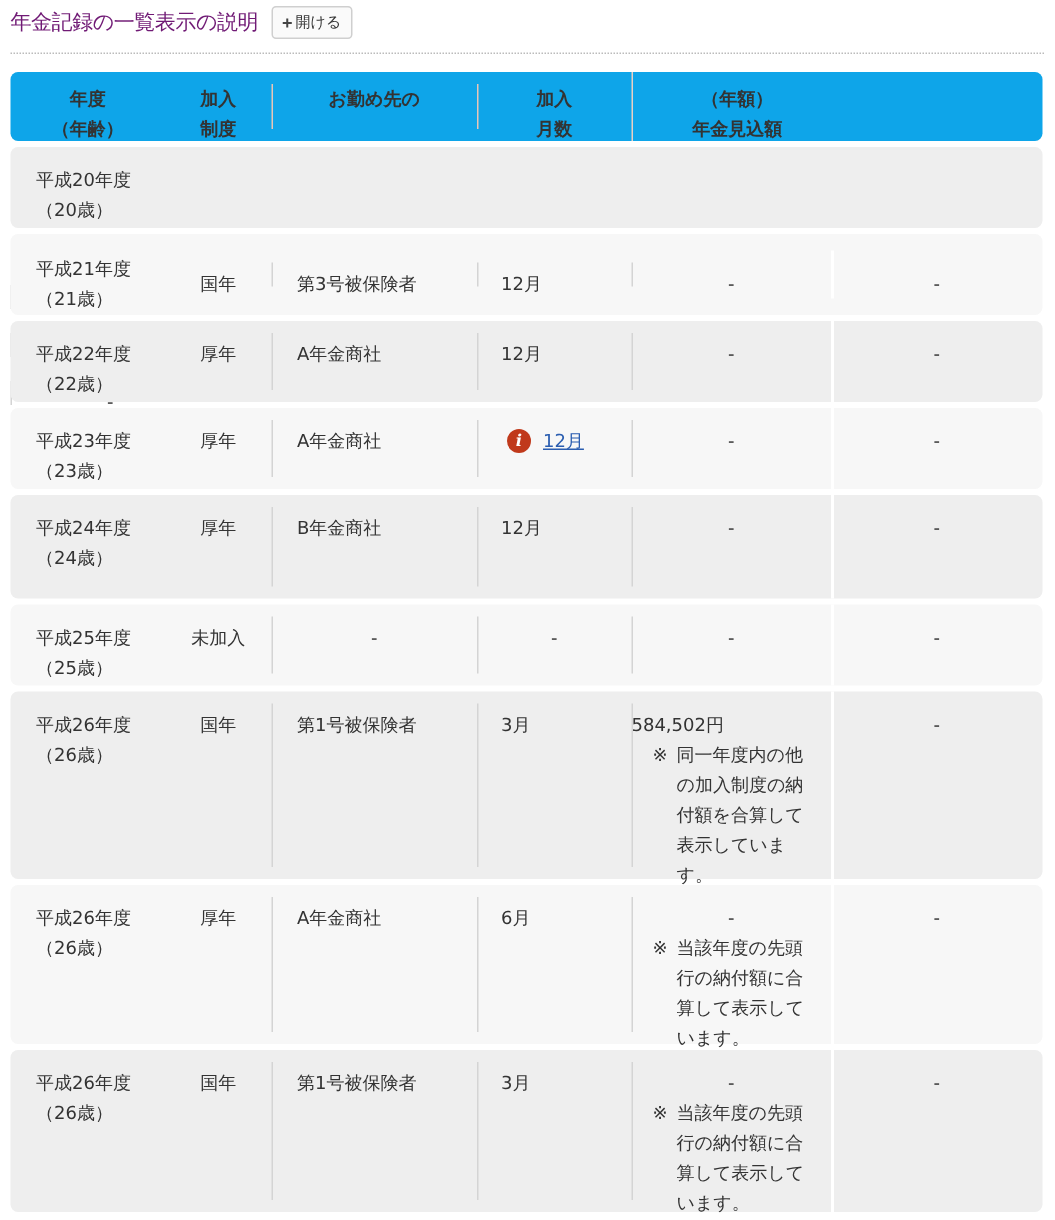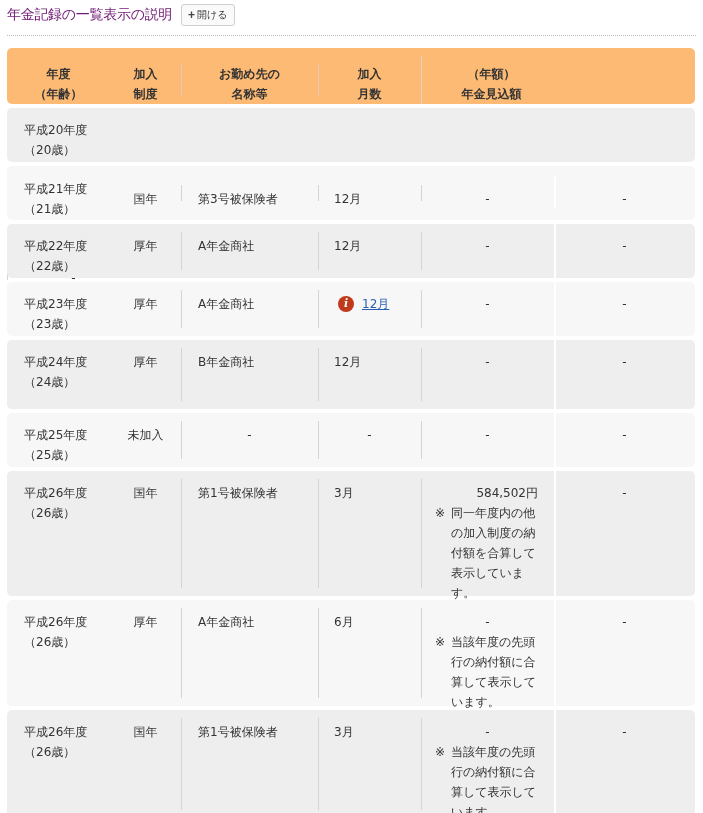--- a/index.html
+++ b/index.html
@@ -13,41 +13,41 @@
   .open-btn {
     margin-left: 9px; height: 22px; padding: 0 6px;
     border: 1px solid #cfcfcf; border-radius: 3px; background: #fafafa;
     font-size: 10px; color: #333; display: flex; align-items: center; gap: 2px; cursor: pointer;
   }
   .open-btn .plus { font-weight: bold; font-size: 12px; color: #444; }
   .dotted { position: absolute; left: 7px; right: 7px; top: 35px; border-top: 1px dotted #bbbbbb; }
 
   .table { position: absolute; left: 7px; top: 48px; width: 688px; }
   .row { display: flex; border-radius: 5px; margin-bottom: 4px; position: relative; }
-  .row.header { background: #fdba74; height: 56px; font-weight: bold; color: #333; align-items: flex-end; }
+  .row.header { background: #0ea5e9; height: 46px; font-weight: bold; color: #333; }
   .row.odd { background: #eeeeee; }
   .row.even { background: #f7f7f7; }
   .cell { position: relative; padding-top: 12px; line-height: 20px; }
   .row.header .cell { padding-top: 8px; text-align: center; }
   .c1 { width: 103px; padding-left: 17px; }
   .row.header .c1 { padding-left: 0; }
   .c2 { width: 71px; text-align: center; }
   .c3 { width: 137px; padding-left: 17px; }
   .row.header .c3 { padding-left: 0; }
   .c4 { width: 103px; padding-left: 16px; }
   .row.header .c4 { padding-left: 0; padding-right: 0; }
   .c5 { width: 133px; }
   .c6 { width: 141px; text-align: center; }
   .divider { position: absolute; left: 0; top: 8px; bottom: 8px; border-left: 1px solid #d4d4d4; }
   .row.header .divider { border-left-color: #e8c6b8; }
   .c3 .divider, .c4 .divider, .c5 .divider, .c6 .divider { }
   .c6 .divider { top: 0; bottom: 0; border-left: 2px solid #ffffff; }
   .row.header .c6 .divider { border-left: 1px solid #ead0c4; }
   .dash-center { text-align: center; }
-  .c5 .amount { text-align: right; padding-right: 16px; }
+  .c5 .amount { text-align: left; padding-right: 16px; }
   .c5 .dash { text-align: center; }
   .c5 .note { display: flex; padding-left: 14px; padding-right: 10px; }
   .c5 .note .mark { width: 16px; flex-shrink: 0; }
   .info-wrap { display: flex; align-items: center; gap: 8px; padding-left: 2px; }
   .c4.linkcell { padding-left: 18px; }
   .info-icon {
     width: 16px; height: 16px; border-radius: 50%; background: #c0391b;
     color: #fff; font-size: 11px; font-style: italic; font-weight: bold;
     font-family: "DejaVu Serif", serif; display: inline-flex; align-items: center; justify-content: center;
   }
@@ -72,21 +72,20 @@
       <span class="sub">年度</span>
         <span class="sub">（年齢）</span>
     </div>
     <div class="cell c2">
       <span class="sub">加入</span>
         <span class="sub">制度</span>
     </div>
     <div class="cell c3">
       <div class="divider"></div>
       <span class="sub">お勤め先の</span>
-        <span class="sub">名称等</span>
     </div>
     <div class="cell c4">
       <div class="divider"></div>
       <span class="sub">加入</span>
         <span class="sub">月数</span>
     </div>
     <div class="cell c6">
       <div class="divider"></div>
       <span class="sub">（年額）</span>
         <span class="sub">年金見込額</span>

